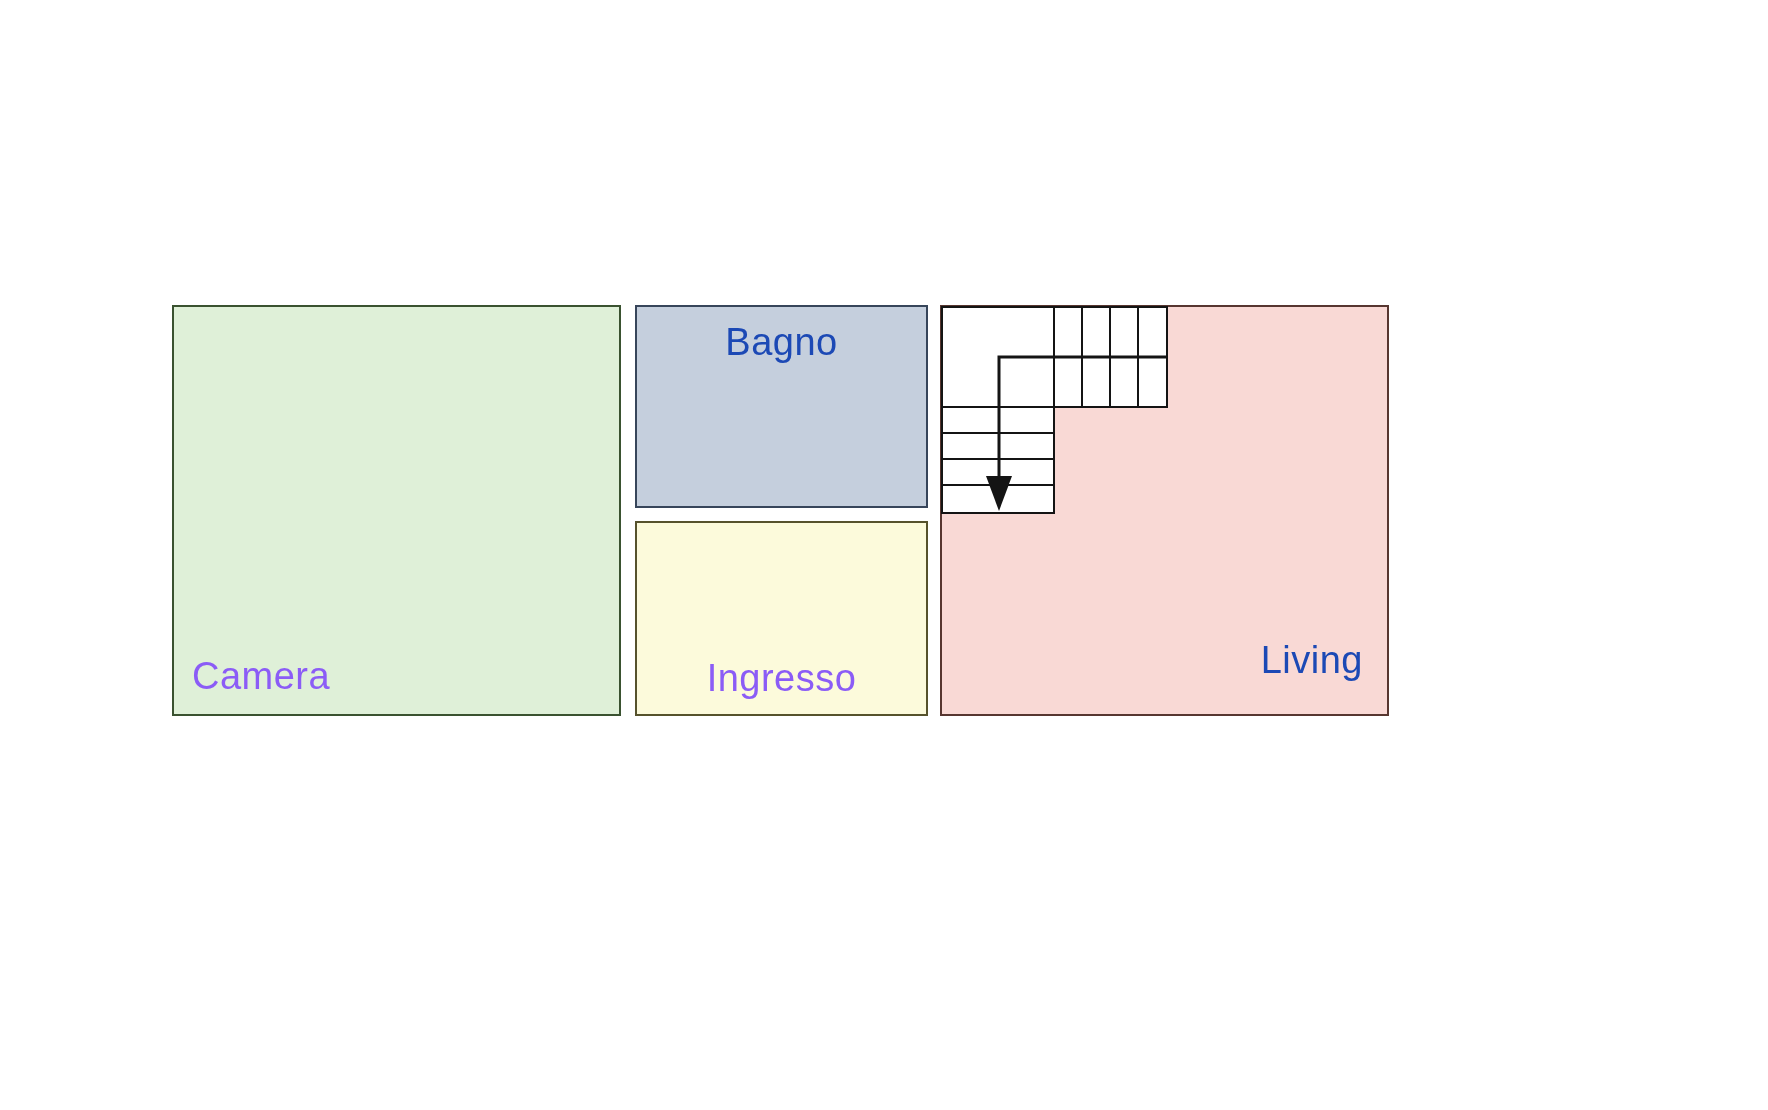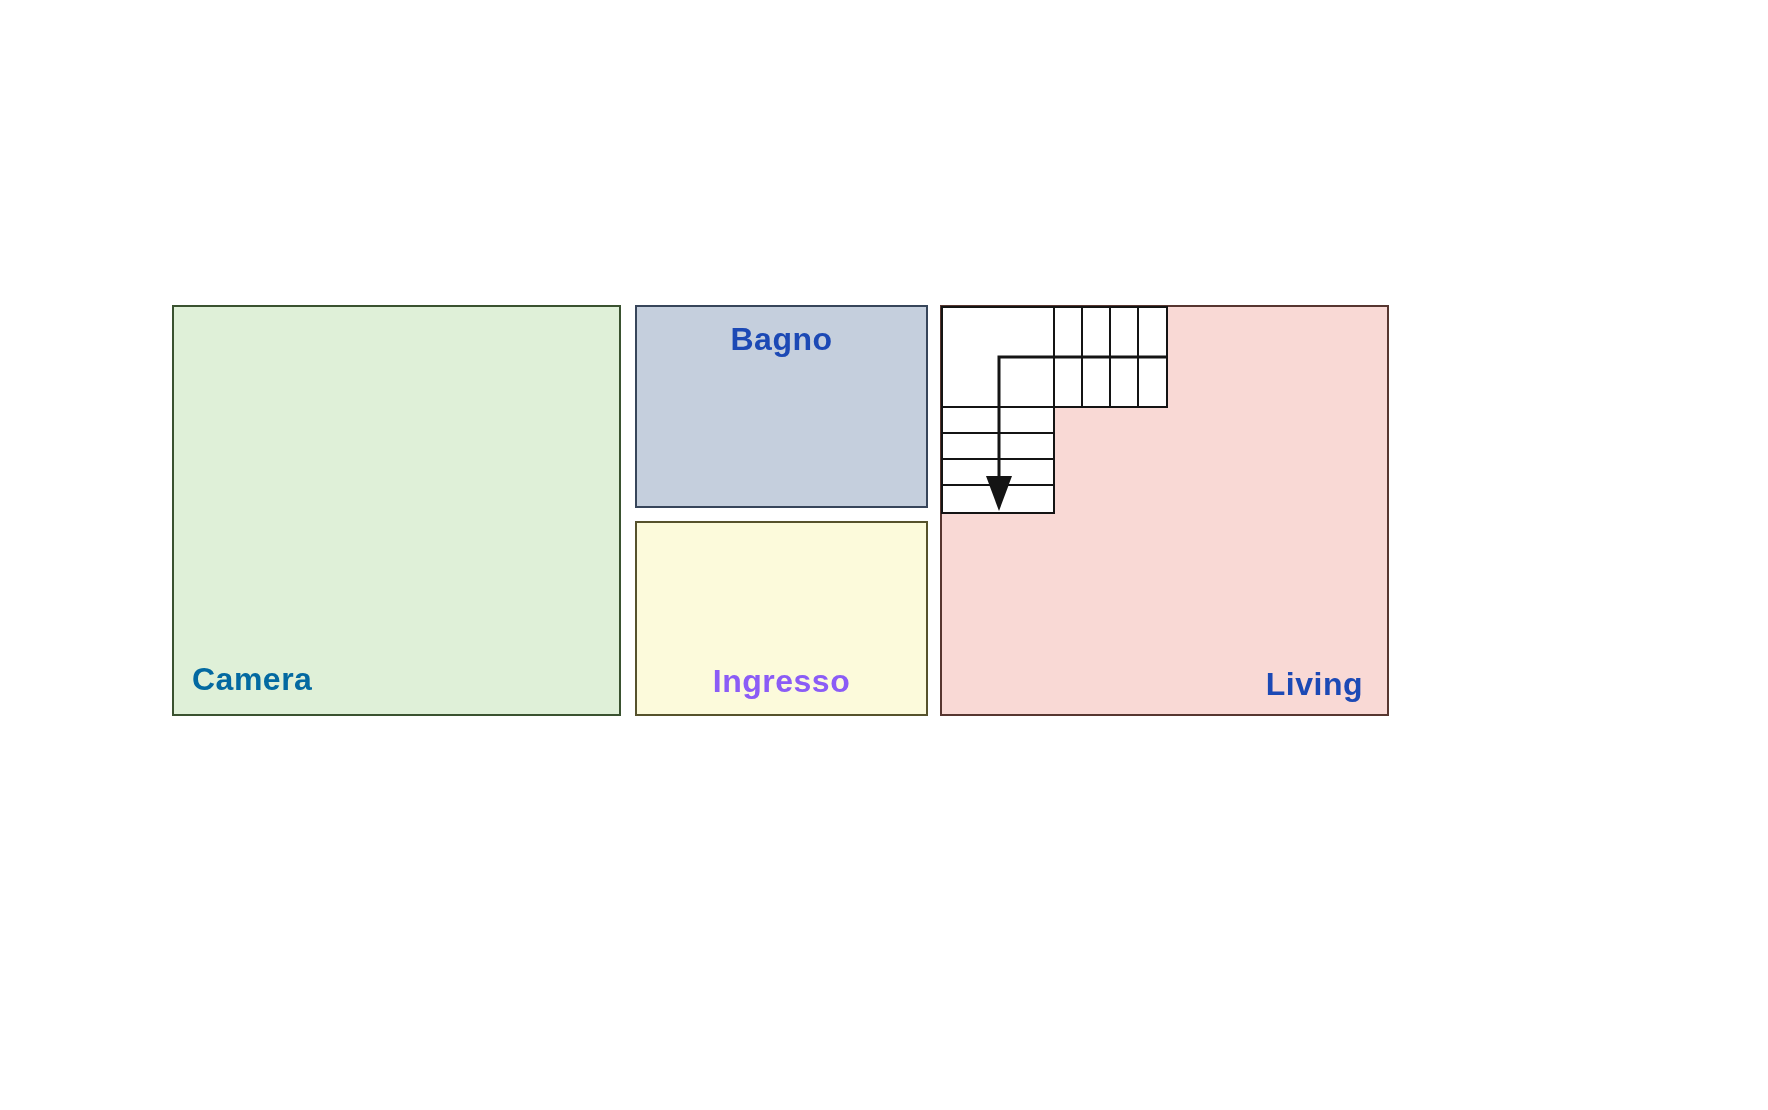--- a/index.html
+++ b/index.html
@@ -20,45 +20,45 @@
     border: 2px solid #333;
     box-sizing: border-box;
   }
   .room-camera   { left: 172px; top: 305px; width: 449px; height: 411px; }
   .room-bagno    { left: 635px; top: 305px; width: 293px; height: 203px; }
   .room-ingresso { left: 635px; top: 521px; width: 293px; height: 195px; }
   .room-living   { left: 940px; top: 305px; width: 449px; height: 411px; }
 
   .room-label {
     position: absolute;
-    font-weight: 700;
-    font-size: 32px;
+    font-weight: 400;
+    font-size: 38px;
     letter-spacing: 0.5px;
     white-space: nowrap;
     user-select: none;
   }
   .label-bottom-left  { left: 18px;  bottom: 16px; }
-  .label-bottom-right { right: 24px; bottom: 11px; text-align: right; }
+  .label-bottom-right { right: 24px; bottom: 32px; text-align: right; }
   .label-top-center    { top: 14px; left: 0; right: 0; text-align: center; }
   .label-bottom-center { bottom: 14px; left: 0; right: 0; text-align: center; }
 
   .stairs {
     position: absolute;
     top: -1px;
     left: -1px;
     display: block;
   }
 </style>
 </head>
 <body>
 
 <div class="canvas">
 
   <div class="room room-camera" style="background-color: rgb(223, 240, 216); border-color: rgb(58, 82, 48);">
-    <span class="room-label label-bottom-left" style="color: #0369a1; margin-top: 11px;">Camera</span>
+    <span class="room-label label-bottom-left" style="color: #8b5cf6; margin-top: 11px;">Camera</span>
   </div>
 
   <div class="room room-bagno" style="background-color: rgb(197, 207, 221); border-color: rgb(55, 69, 90);">
     <span class="room-label label-top-center" style="color: rgb(28, 73, 181);">Bagno</span>
   </div>
 
   <div class="room room-ingresso" style="background-color: rgb(252, 250, 219); border-color: rgb(86, 82, 44);">
     <span class="room-label label-bottom-center" style="color: #8b5cf6;">Ingresso</span>
   </div>
 

